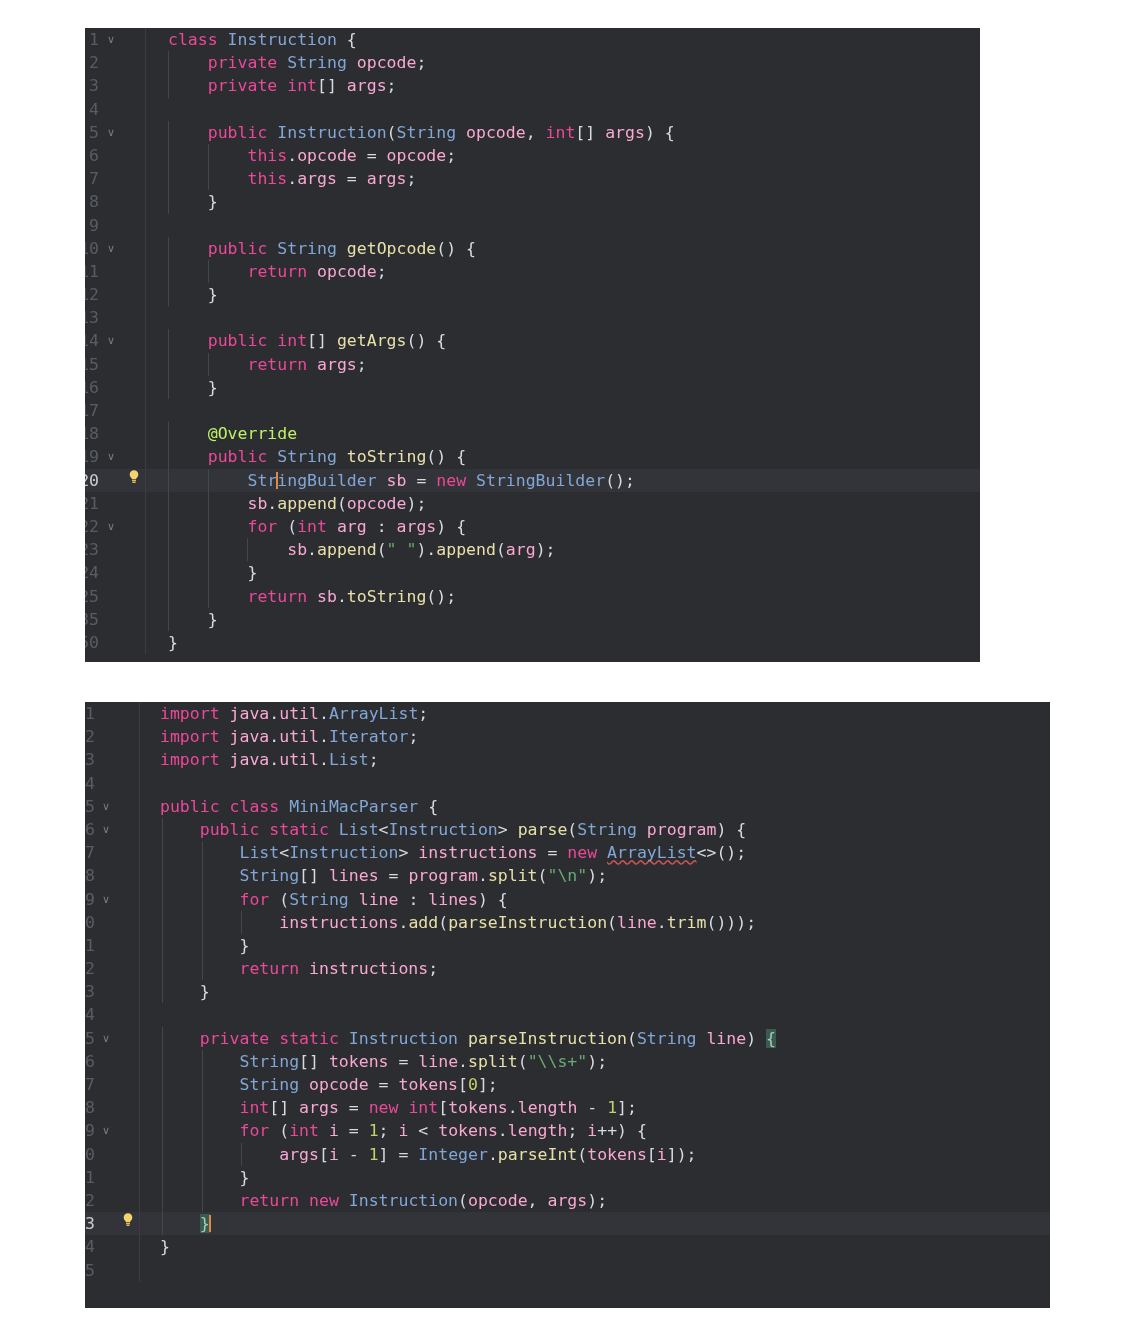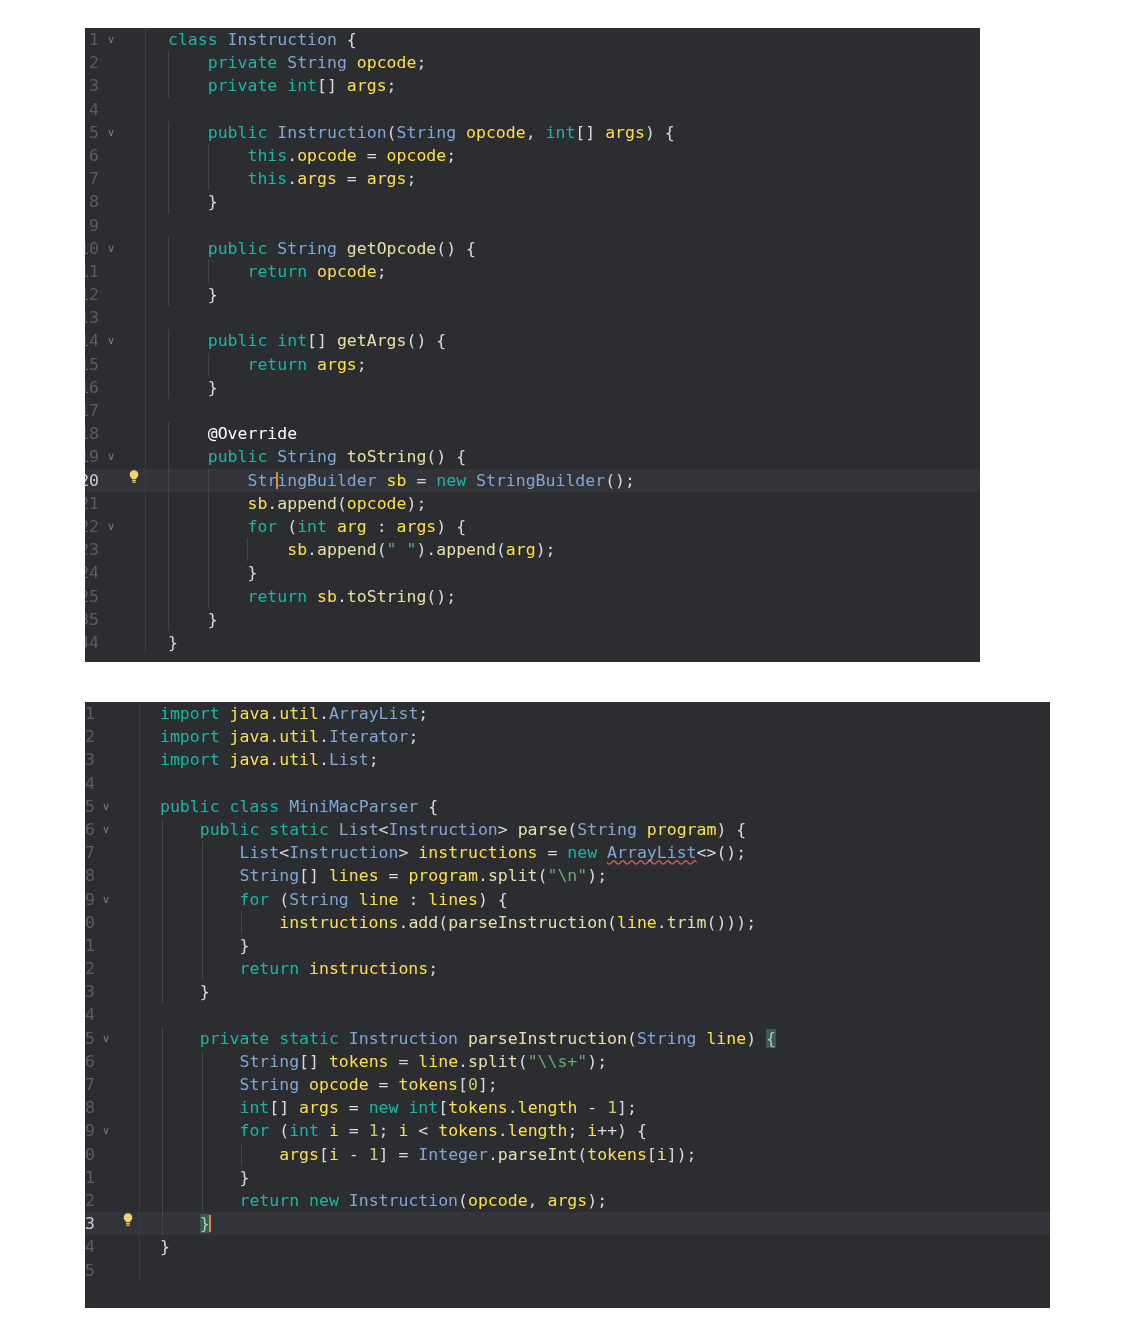--- a/index.html
+++ b/index.html
@@ -102,27 +102,27 @@
     pointer-events: none;
   }
   .ig {
     position: absolute;
     top: 0; bottom: 0;
     width: 1px;
     background: #43464c;
   }
 
   
-  .kw   { color: #14b8a6; }
+  .kw   { color: #ec4899; }
   .ty   { color: #82a7d6; }
-  .id   { color: #fde047; }
+  .id   { color: #f9a8d4; }
   .fn   { color: #e8e0a8; }
   .num  { color: #c5d06a; }
   .str  { color: #6aab73; }
-  .ann  { color: #ffffff; }
+  .ann  { color: #bef264; }
   .pn   { color: #d7dae0; }
   .brace-hl { background: #3d5a52; color: #9fd1b8; }
   .err  {
     text-decoration: underline wavy #c75450;
     text-decoration-skip-ink: none;
   }
 
   .caret {
     display: inline-block;
     width: 0;
@@ -159,21 +159,21 @@
             <path d="M7 1.2c-2.5 0-4.3 1.9-4.3 4.2 0 1.6 0.8 2.6 1.5 3.4 0.4 0.5 0.7 0.9 0.8 1.4h4c0.1-0.5 0.4-0.9 0.8-1.4 0.7-0.8 1.5-1.8 1.5-3.4C11.3 3.1 9.5 1.2 7 1.2z" fill="#f3d46e"></path>
             <rect x="5" y="10.9" width="4" height="1.5" fill="#d9bd55"></rect>
             <rect x="5.3" y="12.7" width="3.4" height="1.4" rx="0.7" fill="#d9bd55"></rect>
           </svg></span><span class="gutter-sep"></span><span class="gutter-pad"></span></div><div class="code"><span class="indent-guides"><span class="ig" style="left: 10px;"></span><span class="ig" style="left: 49.68px;"></span></span><span><span class="pn">        </span><span class="ty">Str<span class="caret"></span>ingBuilder</span><span class="pn"> </span><span class="id">sb</span><span class="pn"> = </span><span class="kw">new</span><span class="pn"> </span><span class="ty">StringBuilder</span><span class="pn">();</span></span></div></div>
     <div class="code-line"><div class="gutter"><span class="lineno">21</span><span class="fold"></span><span class="bulb"></span><span class="gutter-sep"></span><span class="gutter-pad"></span></div><div class="code"><span class="indent-guides"><span class="ig" style="left: 10px;"></span><span class="ig" style="left: 49.68px;"></span></span><span><span class="pn">        </span><span class="id">sb</span><span class="pn">.</span><span class="fn">append</span><span class="pn">(</span><span class="id">opcode</span><span class="pn">);</span></span></div></div>
     <div class="code-line"><div class="gutter"><span class="lineno">22</span><span class="fold">∨</span><span class="bulb"></span><span class="gutter-sep"></span><span class="gutter-pad"></span></div><div class="code"><span class="indent-guides"><span class="ig" style="left: 10px;"></span><span class="ig" style="left: 49.68px;"></span></span><span><span class="pn">        </span><span class="kw">for</span><span class="pn"> (</span><span class="kw">int</span><span class="pn"> </span><span class="id">arg</span><span class="pn"> : </span><span class="id">args</span><span class="pn">) {</span></span></div></div>
     <div class="code-line"><div class="gutter"><span class="lineno">23</span><span class="fold"></span><span class="bulb"></span><span class="gutter-sep"></span><span class="gutter-pad"></span></div><div class="code"><span class="indent-guides"><span class="ig" style="left: 10px;"></span><span class="ig" style="left: 49.68px;"></span><span class="ig" style="left: 89.36px;"></span></span><span><span class="pn">            </span><span class="id">sb</span><span class="pn">.</span><span class="fn">append</span><span class="pn">(</span><span class="str">" "</span><span class="pn">).</span><span class="fn">append</span><span class="pn">(</span><span class="id">arg</span><span class="pn">);</span></span></div></div>
     <div class="code-line"><div class="gutter"><span class="lineno">24</span><span class="fold"></span><span class="bulb"></span><span class="gutter-sep"></span><span class="gutter-pad"></span></div><div class="code"><span class="indent-guides"><span class="ig" style="left: 10px;"></span><span class="ig" style="left: 49.68px;"></span></span><span><span class="pn">        }</span></span></div></div>
     <div class="code-line"><div class="gutter"><span class="lineno">25</span><span class="fold"></span><span class="bulb"></span><span class="gutter-sep"></span><span class="gutter-pad"></span></div><div class="code"><span class="indent-guides"><span class="ig" style="left: 10px;"></span><span class="ig" style="left: 49.68px;"></span></span><span><span class="pn">        </span><span class="kw">return</span><span class="pn"> </span><span class="id">sb</span><span class="pn">.</span><span class="fn">toString</span><span class="pn">();</span></span></div></div>
     <div class="code-line"><div class="gutter"><span class="lineno">35</span><span class="fold"></span><span class="bulb"></span><span class="gutter-sep"></span><span class="gutter-pad"></span></div><div class="code"><span class="indent-guides"><span class="ig" style="left: 10px;"></span></span><span><span class="pn">    }</span></span></div></div>
-    <div class="code-line"><div class="gutter"><span class="lineno">44</span><span class="fold"></span><span class="bulb"></span><span class="gutter-sep"></span><span class="gutter-pad"></span></div><div class="code"><span><span class="pn">}</span></span></div></div>
+    <div class="code-line"><div class="gutter"><span class="lineno">50</span><span class="fold"></span><span class="bulb"></span><span class="gutter-sep"></span><span class="gutter-pad"></span></div><div class="code"><span><span class="pn">}</span></span></div></div>
   </div>
 
 <div class="editor-pane" id="pane-2">
     <div class="code-line"><div class="gutter"><span class="lineno">1</span><span class="fold"></span><span class="bulb"></span><span class="gutter-sep"></span><span class="gutter-pad"></span></div><div class="code"><span><span class="kw">import</span><span class="pn"> </span><span class="id">java</span><span class="pn">.</span><span class="id">util</span><span class="pn">.</span><span class="ty">ArrayList</span><span class="pn">;</span></span></div></div>
     <div class="code-line"><div class="gutter"><span class="lineno">2</span><span class="fold"></span><span class="bulb"></span><span class="gutter-sep"></span><span class="gutter-pad"></span></div><div class="code"><span><span class="kw">import</span><span class="pn"> </span><span class="id">java</span><span class="pn">.</span><span class="id">util</span><span class="pn">.</span><span class="ty">Iterator</span><span class="pn">;</span></span></div></div>
     <div class="code-line"><div class="gutter"><span class="lineno">3</span><span class="fold"></span><span class="bulb"></span><span class="gutter-sep"></span><span class="gutter-pad"></span></div><div class="code"><span><span class="kw">import</span><span class="pn"> </span><span class="id">java</span><span class="pn">.</span><span class="id">util</span><span class="pn">.</span><span class="ty">List</span><span class="pn">;</span></span></div></div>
     <div class="code-line"><div class="gutter"><span class="lineno">4</span><span class="fold"></span><span class="bulb"></span><span class="gutter-sep"></span><span class="gutter-pad"></span></div><div class="code"><span></span></div></div>
     <div class="code-line"><div class="gutter"><span class="lineno">5</span><span class="fold">∨</span><span class="bulb"></span><span class="gutter-sep"></span><span class="gutter-pad"></span></div><div class="code"><span><span class="kw">public</span><span class="pn"> </span><span class="kw">class</span><span class="pn"> </span><span class="ty">MiniMacParser</span><span class="pn"> {</span></span></div></div>
     <div class="code-line"><div class="gutter"><span class="lineno">6</span><span class="fold">∨</span><span class="bulb"></span><span class="gutter-sep"></span><span class="gutter-pad"></span></div><div class="code"><span class="indent-guides"><span class="ig" style="left: 10px;"></span></span><span><span class="pn">    </span><span class="kw">public</span><span class="pn"> </span><span class="kw">static</span><span class="pn"> </span><span class="ty">List</span><span class="pn">&lt;</span><span class="ty">Instruction</span><span class="pn">&gt; </span><span class="fn">parse</span><span class="pn">(</span><span class="ty">String</span><span class="pn"> </span><span class="id">program</span><span class="pn">) {</span></span></div></div>
     <div class="code-line"><div class="gutter"><span class="lineno">7</span><span class="fold"></span><span class="bulb"></span><span class="gutter-sep"></span><span class="gutter-pad"></span></div><div class="code"><span class="indent-guides"><span class="ig" style="left: 10px;"></span><span class="ig" style="left: 49.68px;"></span></span><span><span class="pn">        </span><span class="ty">List</span><span class="pn">&lt;</span><span class="ty">Instruction</span><span class="pn">&gt; </span><span class="id">instructions</span><span class="pn"> = </span><span class="kw">new</span><span class="pn"> </span><span class="ty err">ArrayList</span><span class="pn">&lt;&gt;();</span></span></div></div>

